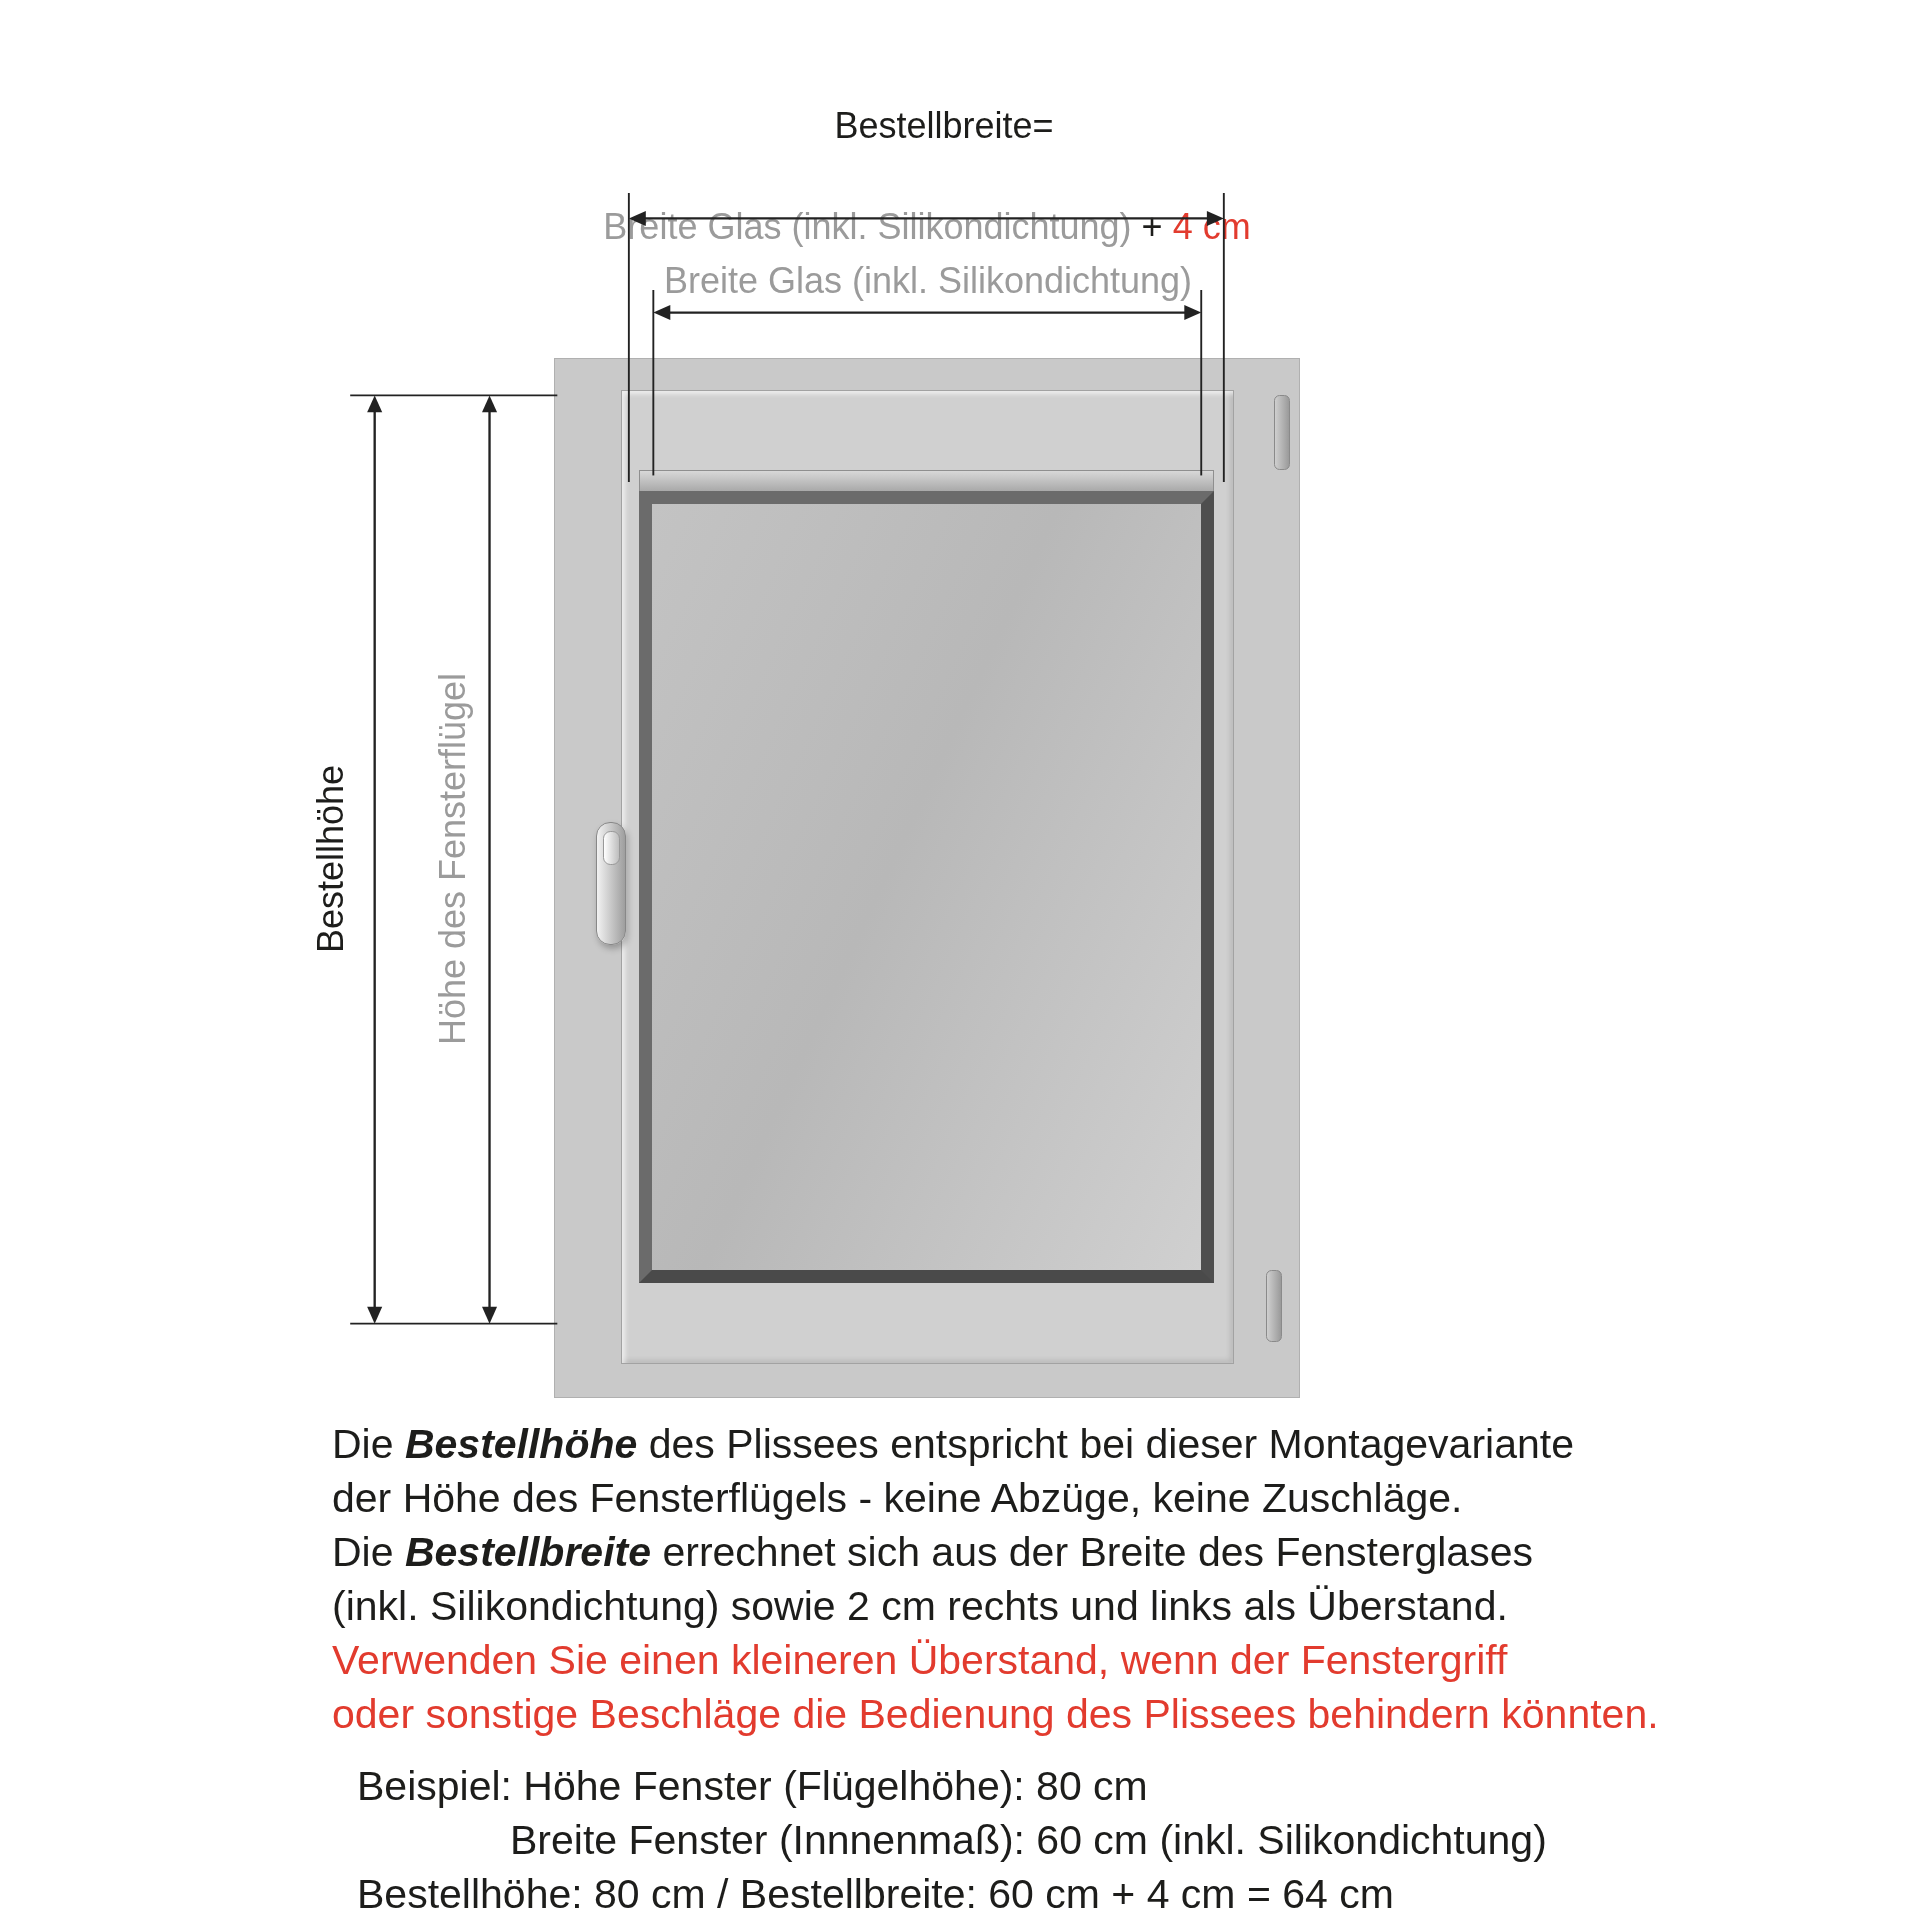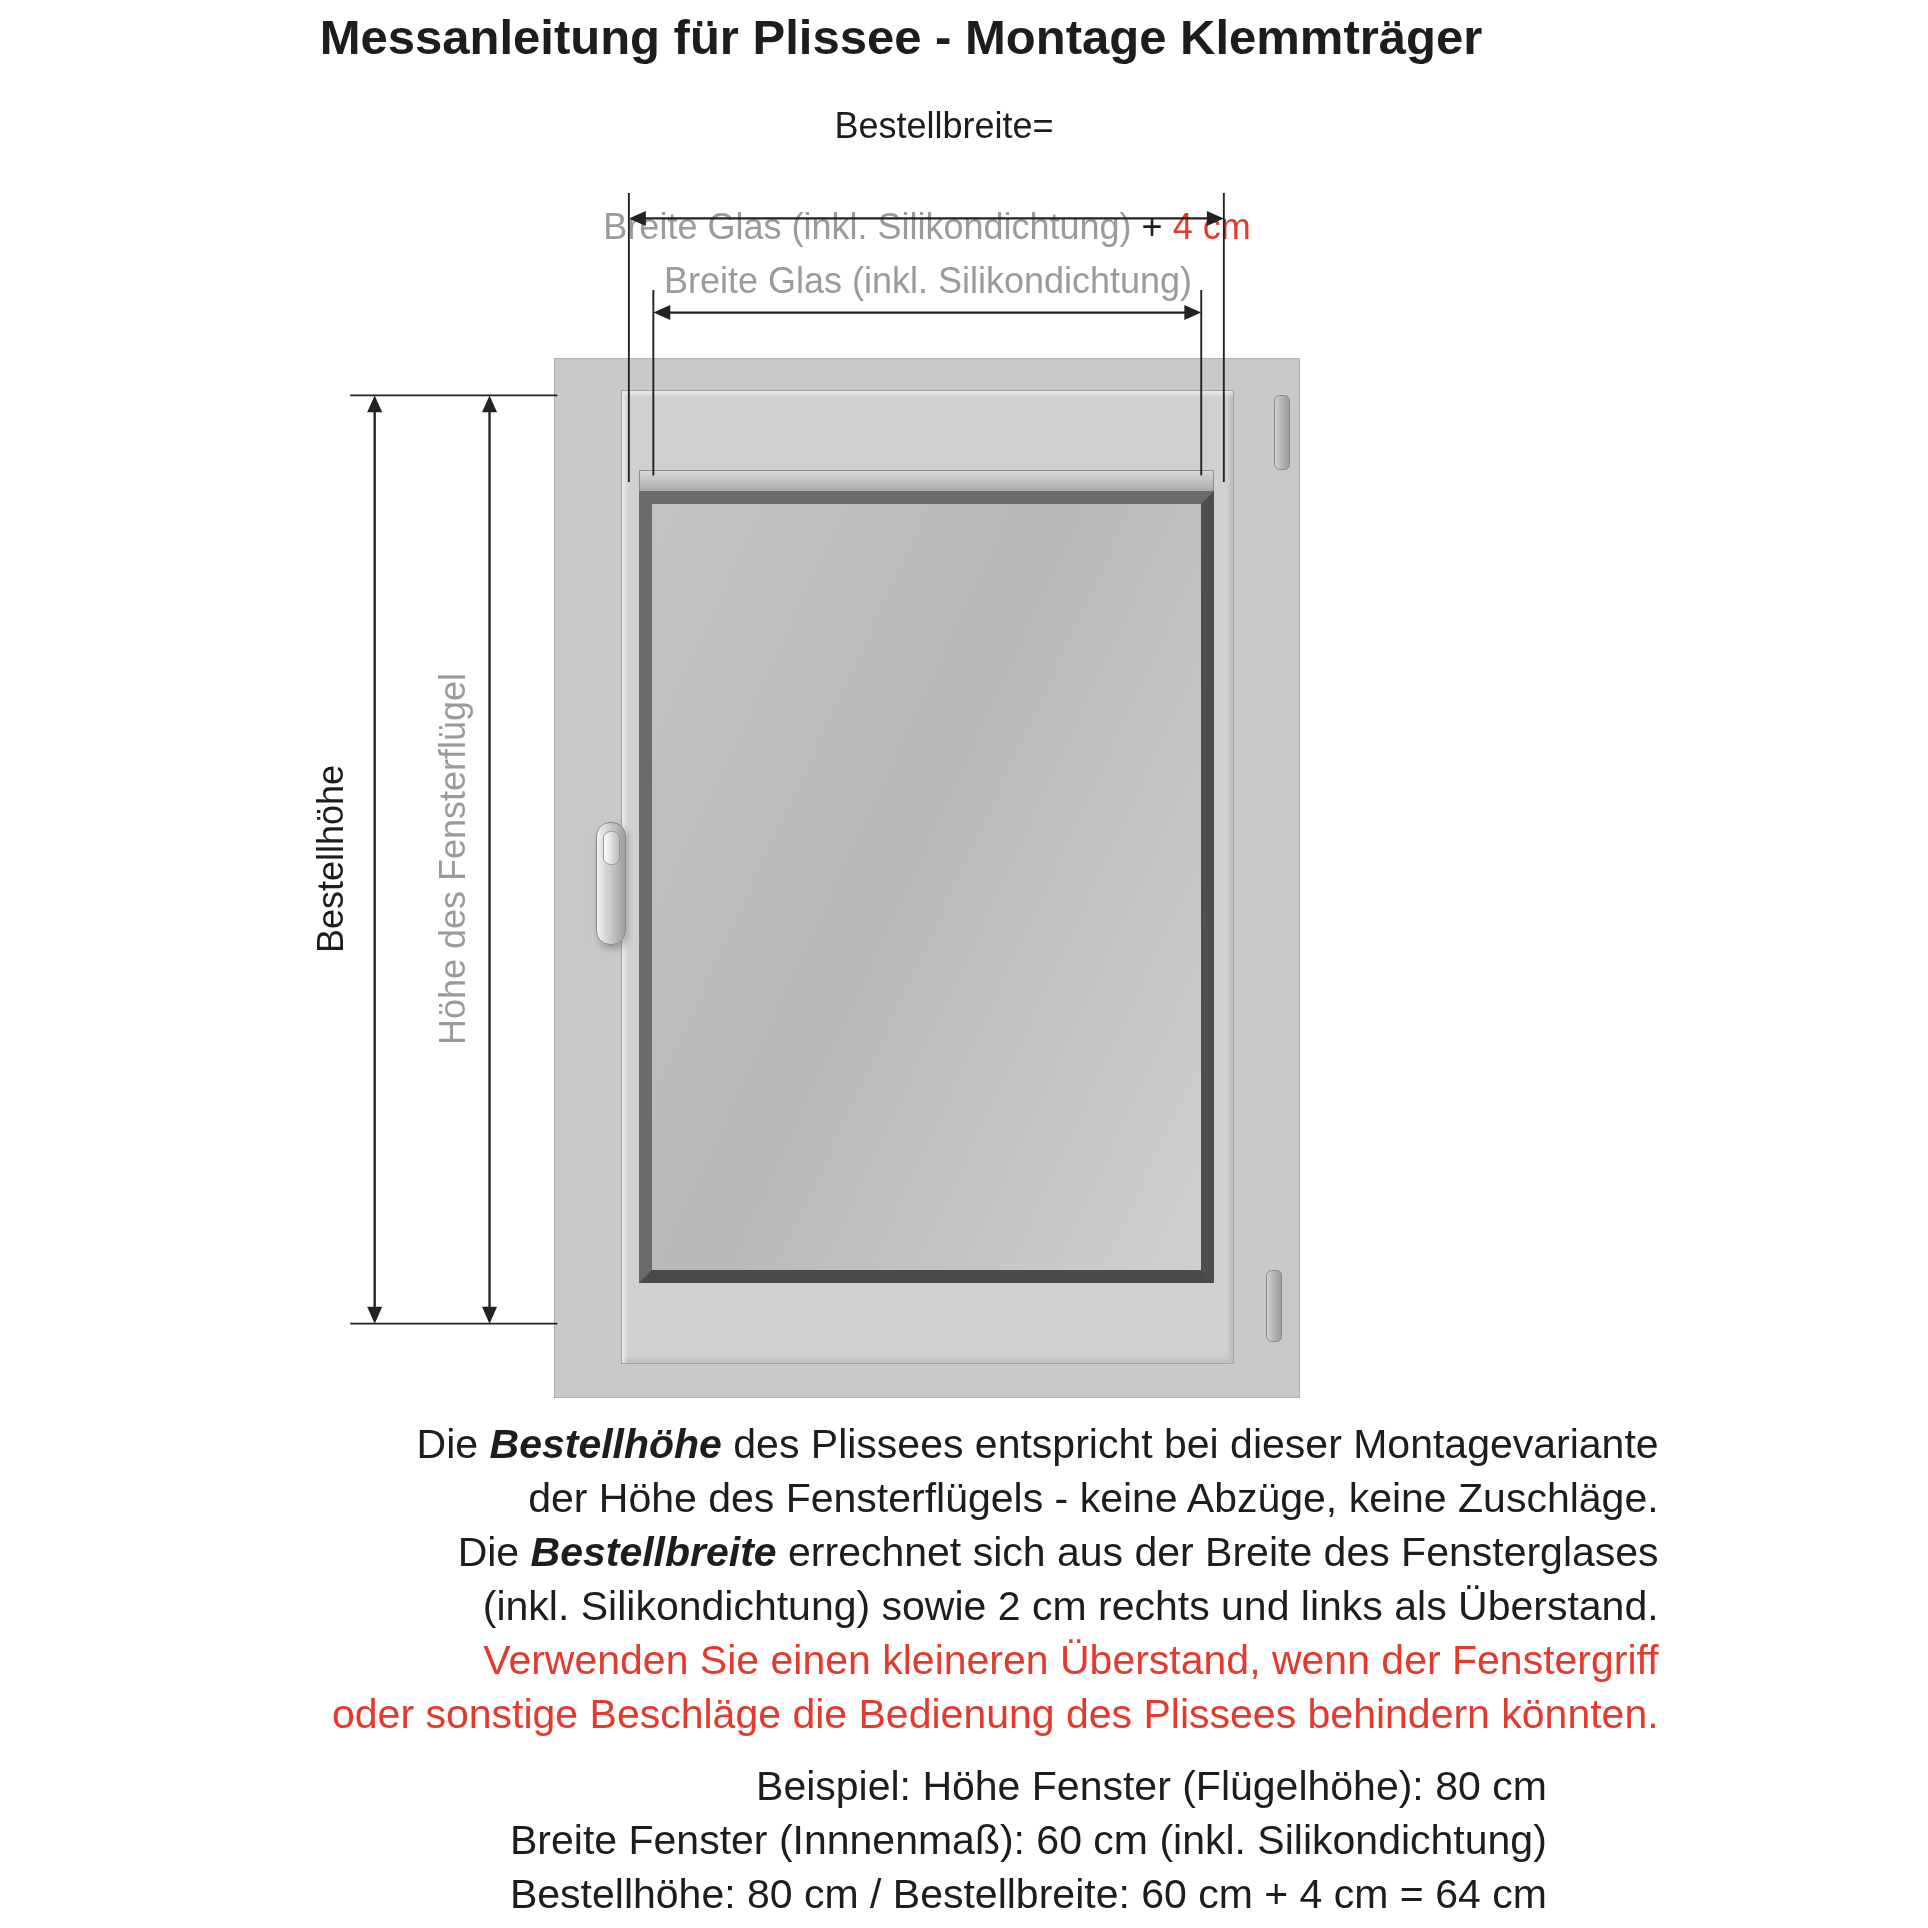--- a/index.html
+++ b/index.html
@@ -72,35 +72,34 @@
   .arrows { position:absolute; left:0; top:0; pointer-events:none; }
   .arrows line.ext { stroke:#222; stroke-width:2; }
   .arrows line.arr { stroke:#222; stroke-width:2.5; }
   .arrows polygon  { fill:#222; }
 
   
   .description {
     position:absolute; left:332px; top:1417px;
     font-size:41px; line-height:54px;
   }
-  .dline { white-space:nowrap;text-align:right; }
+  .dline { white-space:nowrap; }
   .dline .em { font-weight:bold; font-style:italic; }
   .dline.redline { color:var(--accent-red,#e23b2e); }
   .example {
     position:absolute; left:332px; top:1759px;
     font-size:41px; line-height:54px;margin-left:25px;
   }
   .example .indent { padding-left:153px; }
 </style>
 </head>
 <body>
 
 <div class="page">
 
-  <div class="title">Messanleitung für Plissee - Montage Klemmträger</div>
 
   <div>
 
     <div class="lbl bestellbreite dark">Bestellbreite=</div>
     <div class="lbl formula"><span class="gray">Breite Glas (inkl. Silikondichtung)</span><span class="dark"> + </span><span class="red">4 cm</span></div>
     <div class="lbl glasswidth gray">Breite Glas (inkl. Silikondichtung)</div>
 
     <div class="vlabel v-order">Bestellhöhe</div>
     <div class="vlabel v-sash">Höhe des Fensterflügel</div>
 

